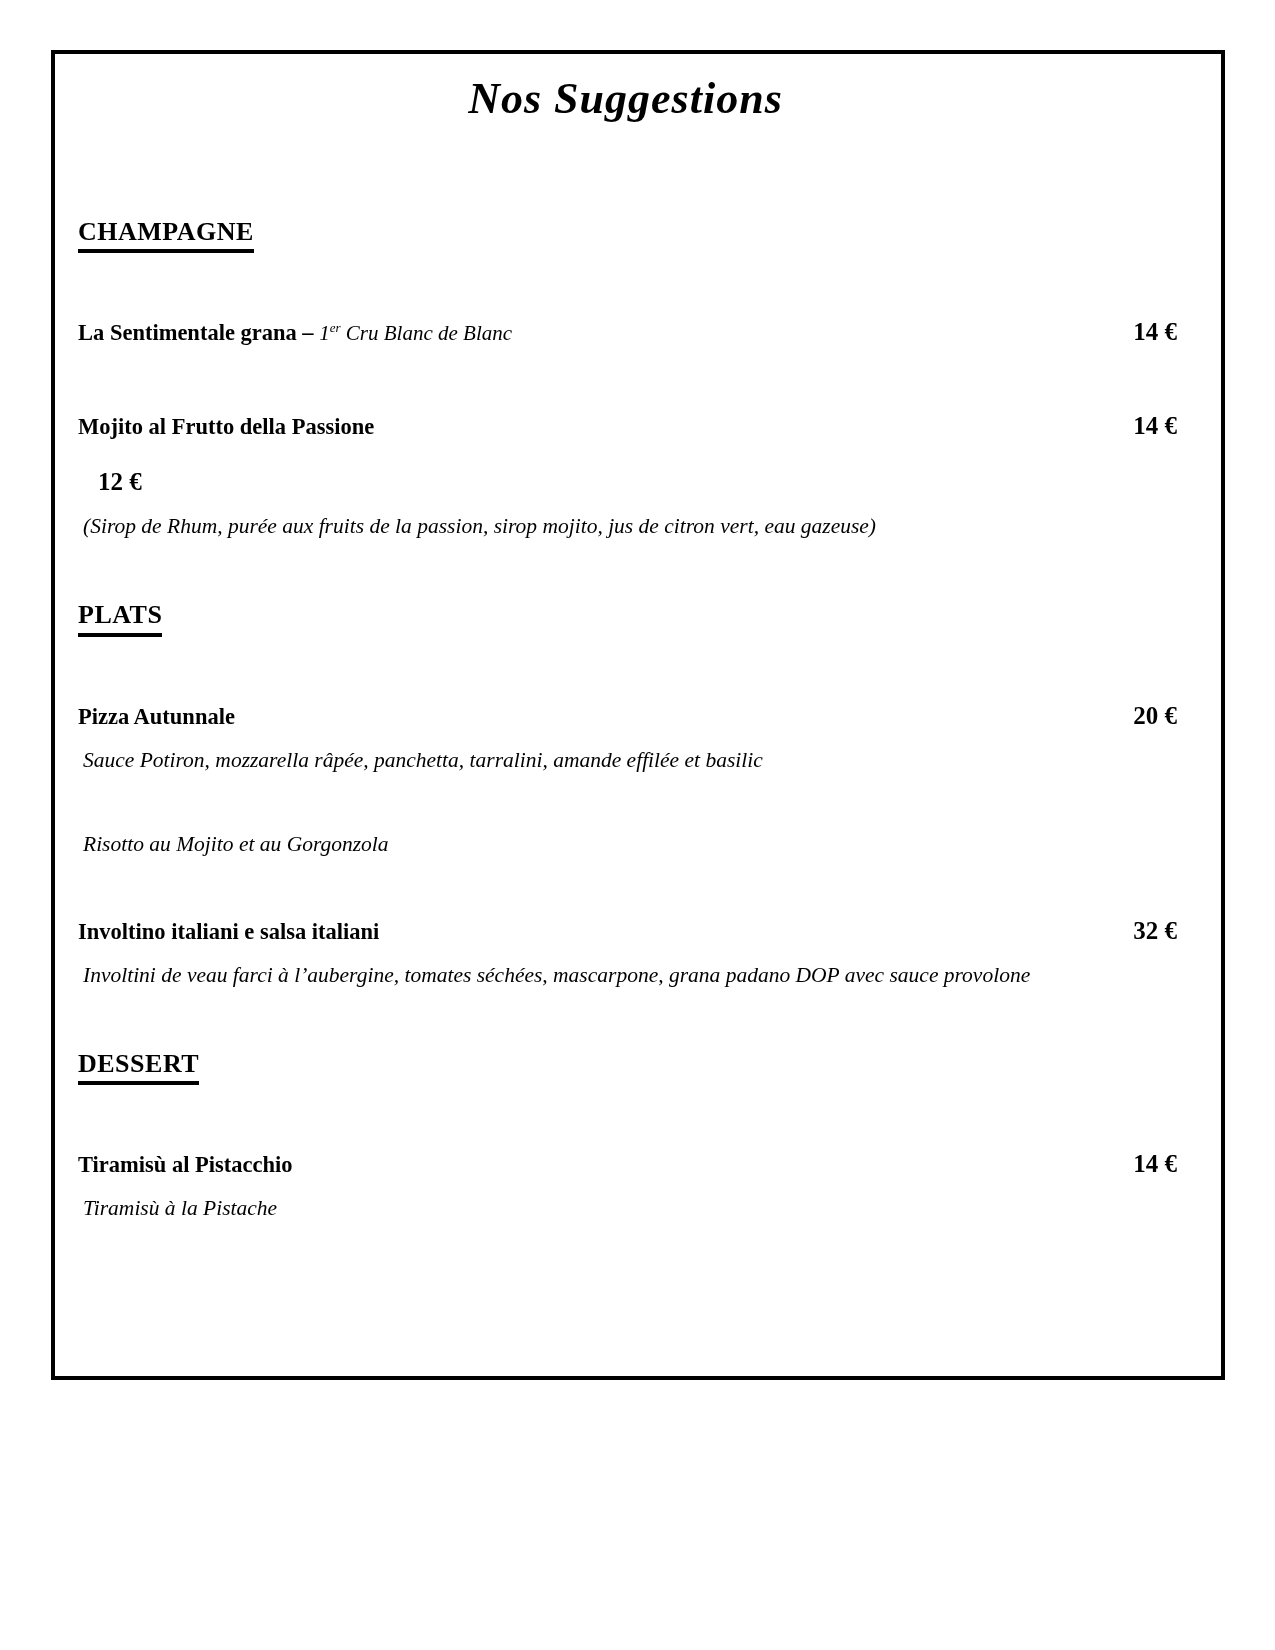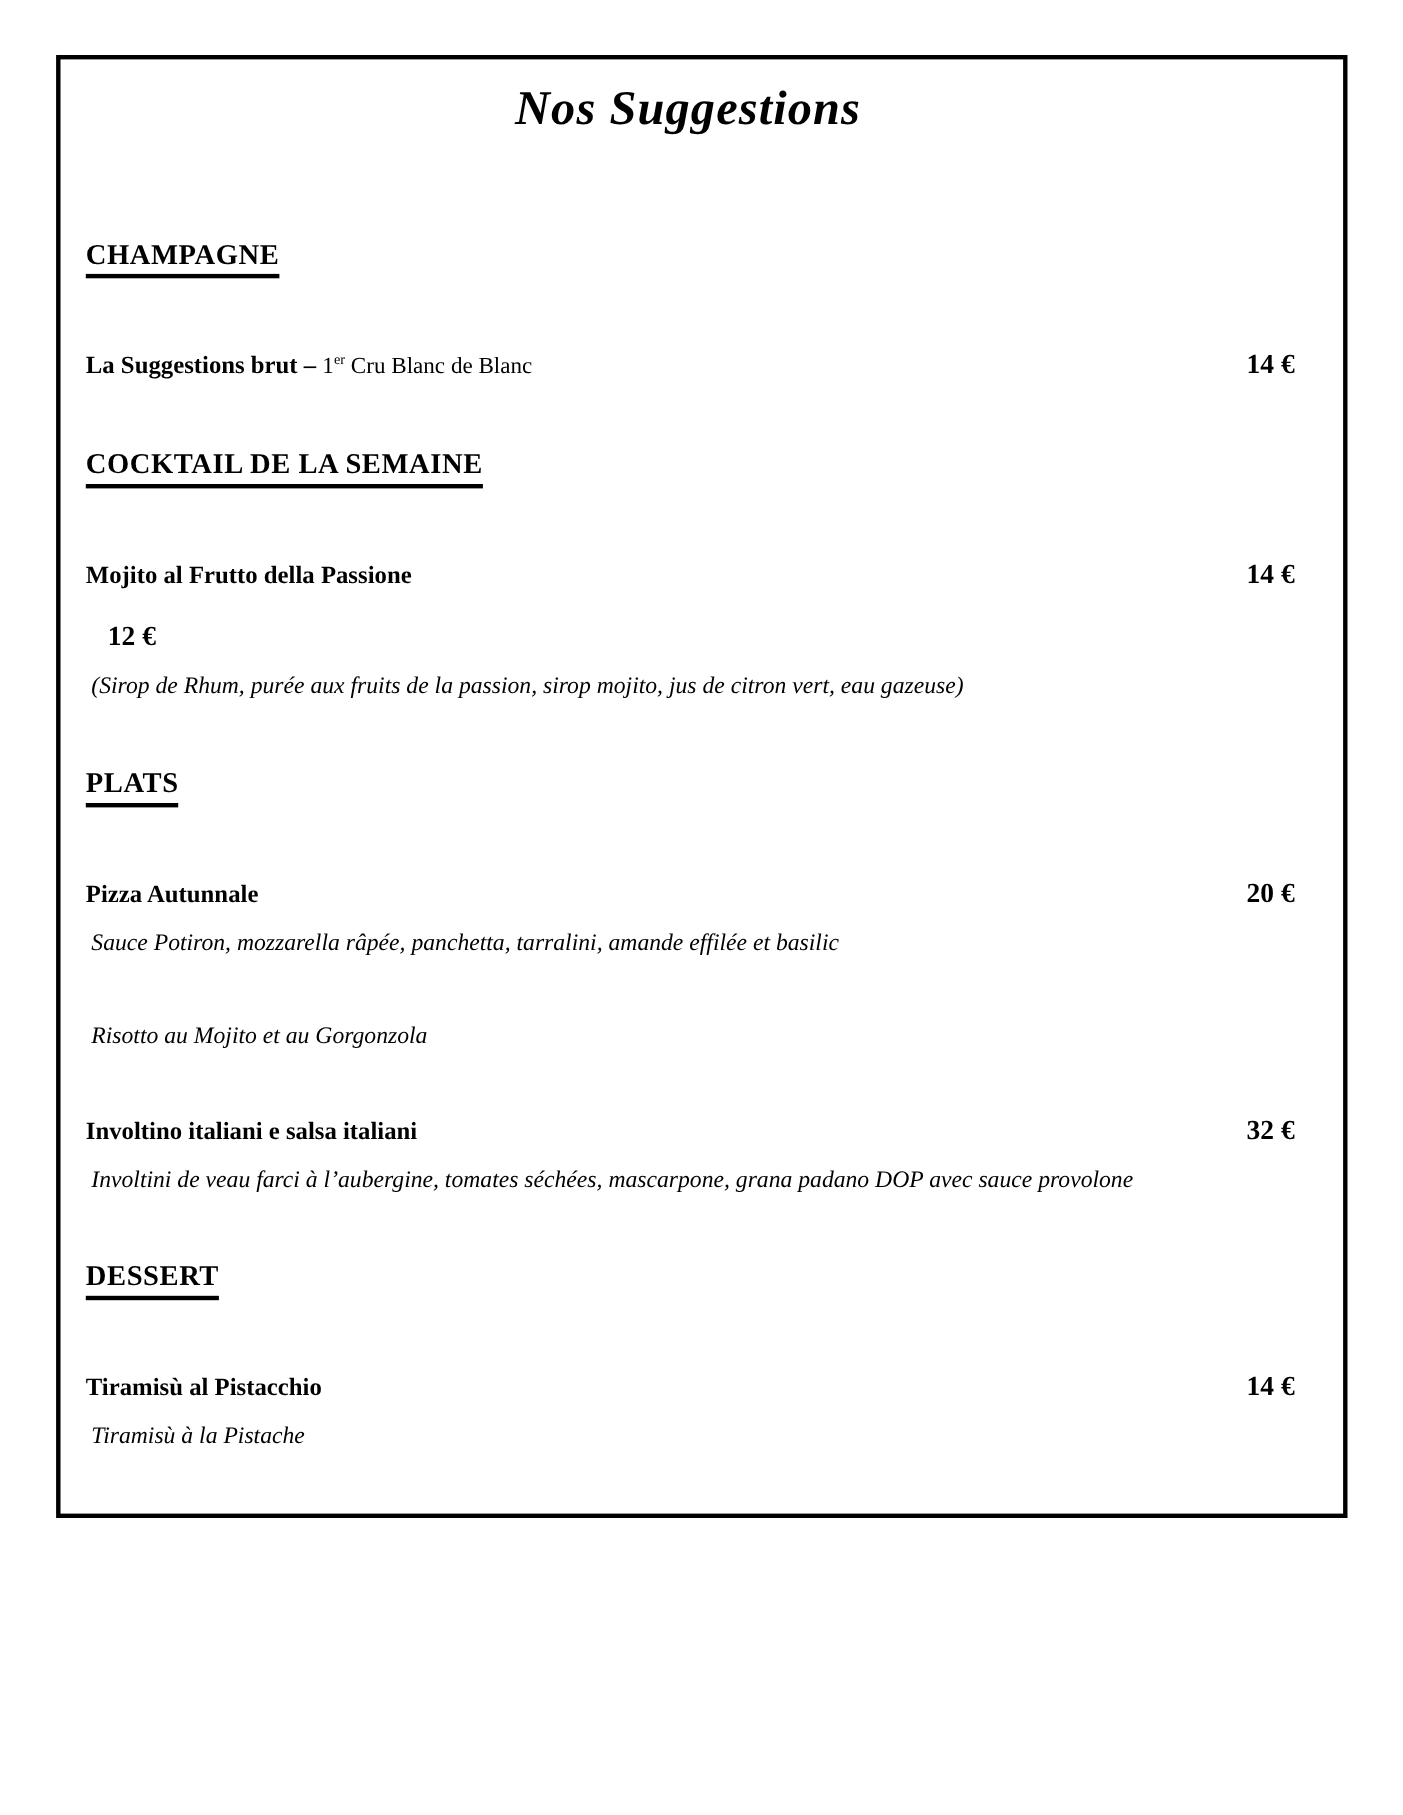--- a/index.html
+++ b/index.html
@@ -57,20 +57,21 @@
     display: flex;
     justify-content: space-between;
     align-items: baseline;
     font-size: 22.5px;
     line-height: 1.2;
     margin-left: 4px;
   }
   .item-name { font-weight: bold; }
   .item-annotation {
     font-weight: normal;
+    font-style: italic;
     font-size: 21px;
   }
   .item-annotation sup {
     font-size: 13px;
     line-height: 0;
   }
   .item-price {
     font-weight: bold;
     font-size: 25px;
     white-space: nowrap;
@@ -90,30 +91,29 @@
 <div class="page">
 
   <h1 class="menu-title">Nos Suggestions</h1>
 
   <div class="section section-first">
     <h2 class="section-heading">CHAMPAGNE</h2>
     <div class="section-body">
       <div class="item-group">
         <div class="item-row">
           <span>
-            <span class="item-name">La Suggestions brut – </span><span class="item-annotation"><span>1</span><sup>er</sup><span> Cru Blanc de Blanc</span></span>
+            <span class="item-name">La Sentimentale grana – </span><span class="item-annotation"><span>1</span><sup>er</sup><span> Cru Blanc de Blanc</span></span>
           </span>
           <span class="item-price">14 €</span>
         </div>
       </div>
     </div>
   </div>
 
   <div class="section">
-    <h2 class="section-heading">COCKTAIL DE LA SEMAINE</h2>
     <div class="section-body">
       <div class="item-group">
         <div class="item-row">
           <span class="item-name">Mojito al Frutto della Passione</span>
           <span class="item-price">14 €</span>
         </div>
       </div>
       <div class="item-group" style="margin-top:26px;">
         <div class="item-row">
           <span class="item-price">12 €</span>

